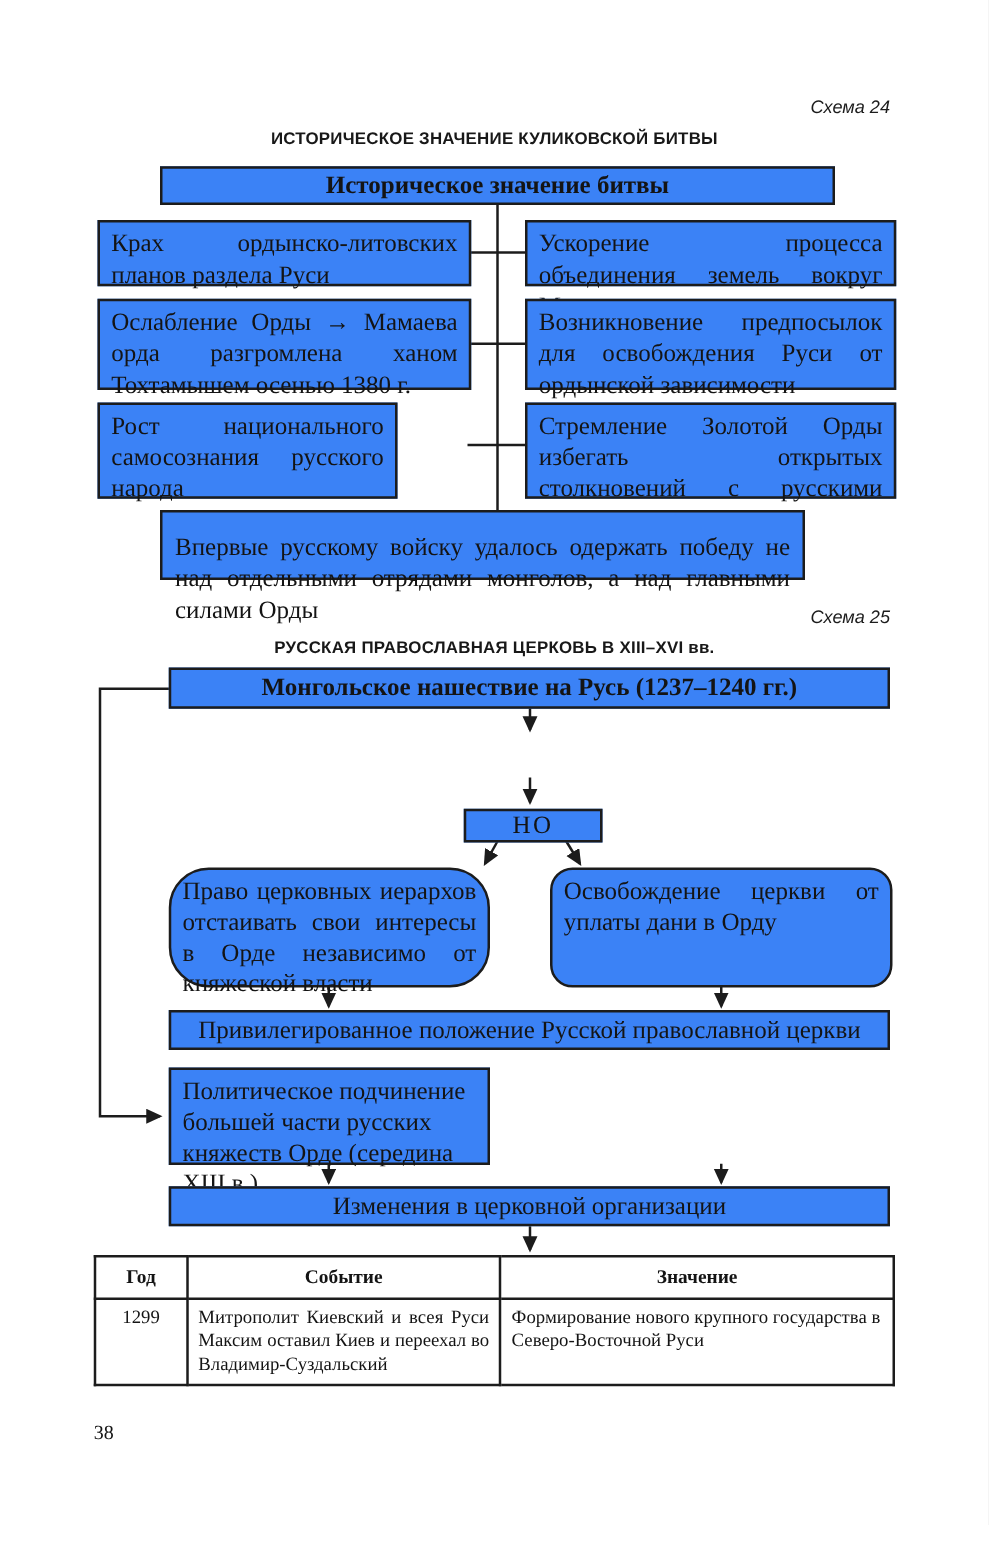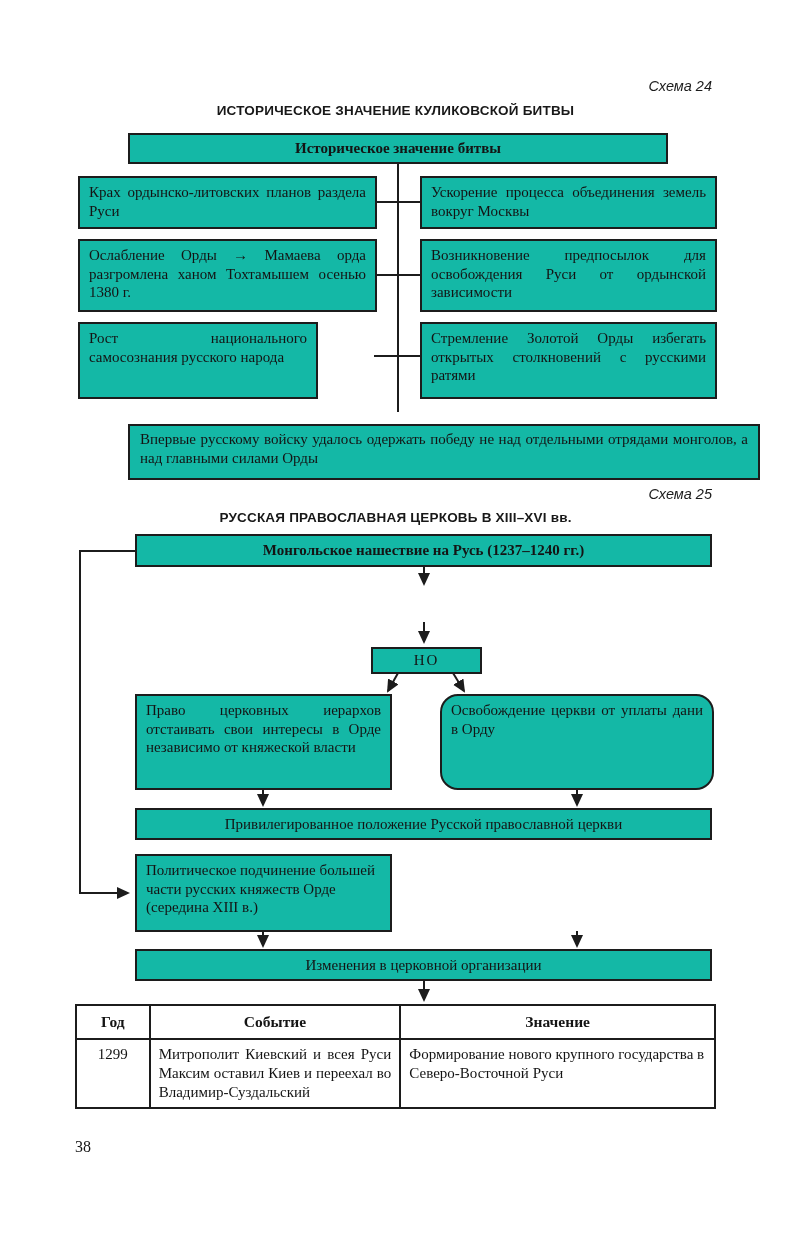--- a/index.html
+++ b/index.html
@@ -12,22 +12,22 @@
   .schema-label {
     position:absolute; font-family:"Liberation Sans", sans-serif;
     font-style:italic; font-size:14.5px; color:#1c1c1c;
   }
   .schema-title {
     position:absolute; left:0; width:791px; text-align:center;
     font-family:"Liberation Sans", sans-serif; font-weight:bold;
     font-size:13.5px; letter-spacing:.2px; color:#181818;
   }
   .box {
-    position:absolute; background:#14b8a6; border:2px solid #1c1c1c;
-    font-size:15px; line-height:1.24; padding:5px 9px; z-index:2;
+    position:absolute; background:#3b82f6; border:2px solid #1c1c1c;
+    font-size:20px; line-height:1.24; padding:5px 9px; z-index:2;
   }
   .box.center { display:flex; align-items:center; justify-content:center; text-align:center; }
   .box.bold { font-weight:bold; }
   .box.justify { text-align:justify; }
   .box.no-box { letter-spacing:2px; }
   svg.connectors { position:absolute; left:0; top:0; z-index:1; }
   table.history-table {
     position:absolute; left:75px; top:1004px; width:641px;
     border-collapse:collapse; background:#fff; z-index:2;
     font-size:15px; line-height:1.28;
@@ -81,32 +81,32 @@
   <div class="box center bold" style="left:128px; top:133px; width:540px; height:31px;">Историческое значение битвы</div>
 
   <div class="box justify" style="left:78px; top:176px; width:299px; height:53px;">Крах ордынско-литовских планов раздела Руси</div>
   <div class="box justify" style="left:78px; top:239px; width:299px; height:73px;">Ослабление Орды → Мамаева орда разгромлена ханом Тохтамышем осенью 1380 г.</div>
   <div class="box justify" style="left:78px; top:322px; width:240px; height:77px;">Рост национального самосознания русского народа</div>
 
   <div class="box justify" style="left:420px; top:176px; width:297px; height:53px;">Ускорение процесса объединения земель вокруг Москвы</div>
   <div class="box justify" style="left:420px; top:239px; width:297px; height:73px;">Возникновение предпосылок для освобождения Руси от ордынской зависимости</div>
   <div class="box justify" style="left:420px; top:322px; width:297px; height:77px;">Стремление Золотой Орды избегать открытых столкновений с русскими ратями</div>
 
-  <div class="box justify" style="left:128px; top:424px; width:632px; height:56px; padding:4px 10px;">Впервые русскому войску удалось одержать победу не над отдельными отрядами монголов, а над главными силами Орды</div>
+  <div class="box justify" style="left:128px; top:408px; width:516px; height:56px; padding:16px 10px;">Впервые русскому войску удалось одержать победу не над отдельными отрядами монголов, а над главными силами Орды</div>
 
   <div class="schema-label" style="top:486px; right:79px;">Схема 25</div>
 
   <div class="schema-title" style="top:510px;">РУССКАЯ ПРАВОСЛАВНАЯ ЦЕРКОВЬ В XIII–XVI вв.</div>
 
   <div class="box center bold" style="left:135px; top:534px; width:577px; height:33px;">Монгольское нашествие на Русь (1237–1240 гг.)</div>
 
 
   <div class="box center no-box" style="left:371px; top:647px; width:111px; height:27px;">НО</div>
 
-  <div class="box justify" style="left:135px; top:694px; width:257px; height:96px;">Право церковных иерархов отстаивать свои интересы в Орде независимо от княжеской власти</div>
+  <div class="box justify" style="left:135px; top:694px; width:257px; height:96px;border-radius:32px;">Право церковных иерархов отстаивать свои интересы в Орде независимо от княжеской власти</div>
   <div class="box justify" style="left:440px; top:694px; width:274px; height:96px;border-radius:18px;">Освобождение церкви от уплаты дани в Орду</div>
 
   <div class="box center" style="left:135px; top:808px; width:577px; height:32px;">Привилегированное положение Русской православной церкви</div>
 
   <div class="box" style="left:135px; top:854px; width:257px; height:78px;">Политическое подчинение большей части русских княжеств Орде (середина XIII в.)</div>
 
   <div class="box center" style="left:135px; top:949px; width:577px; height:32px;">Изменения в церковной организации</div>
 
   <table class="history-table">
     <thead>

